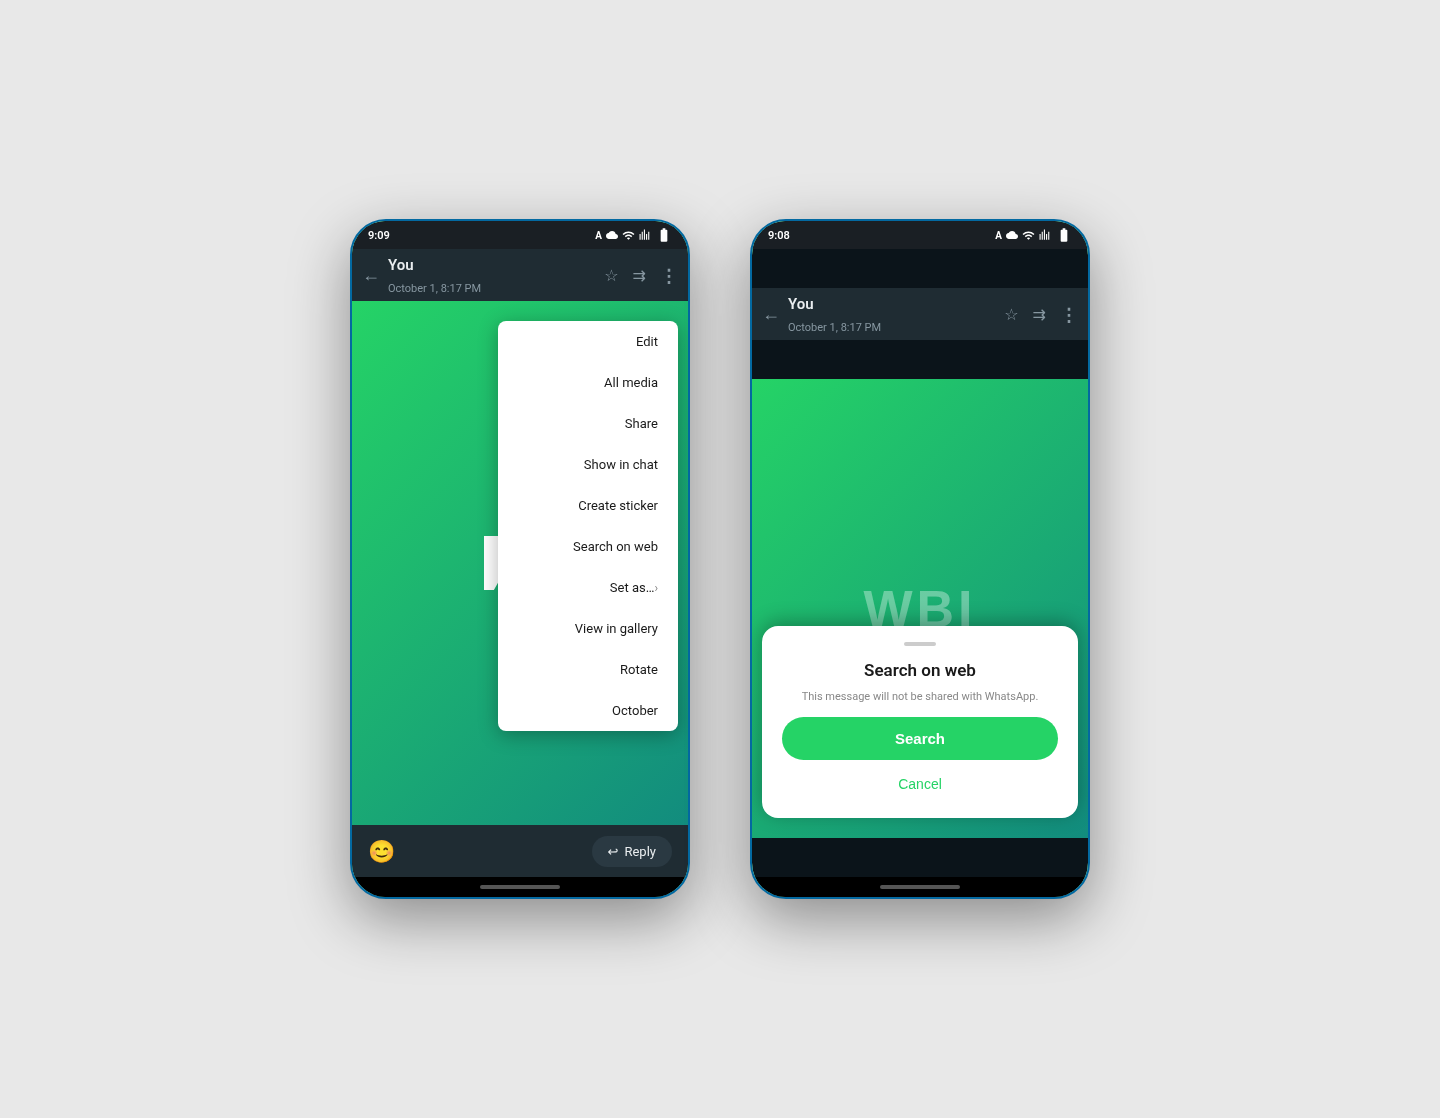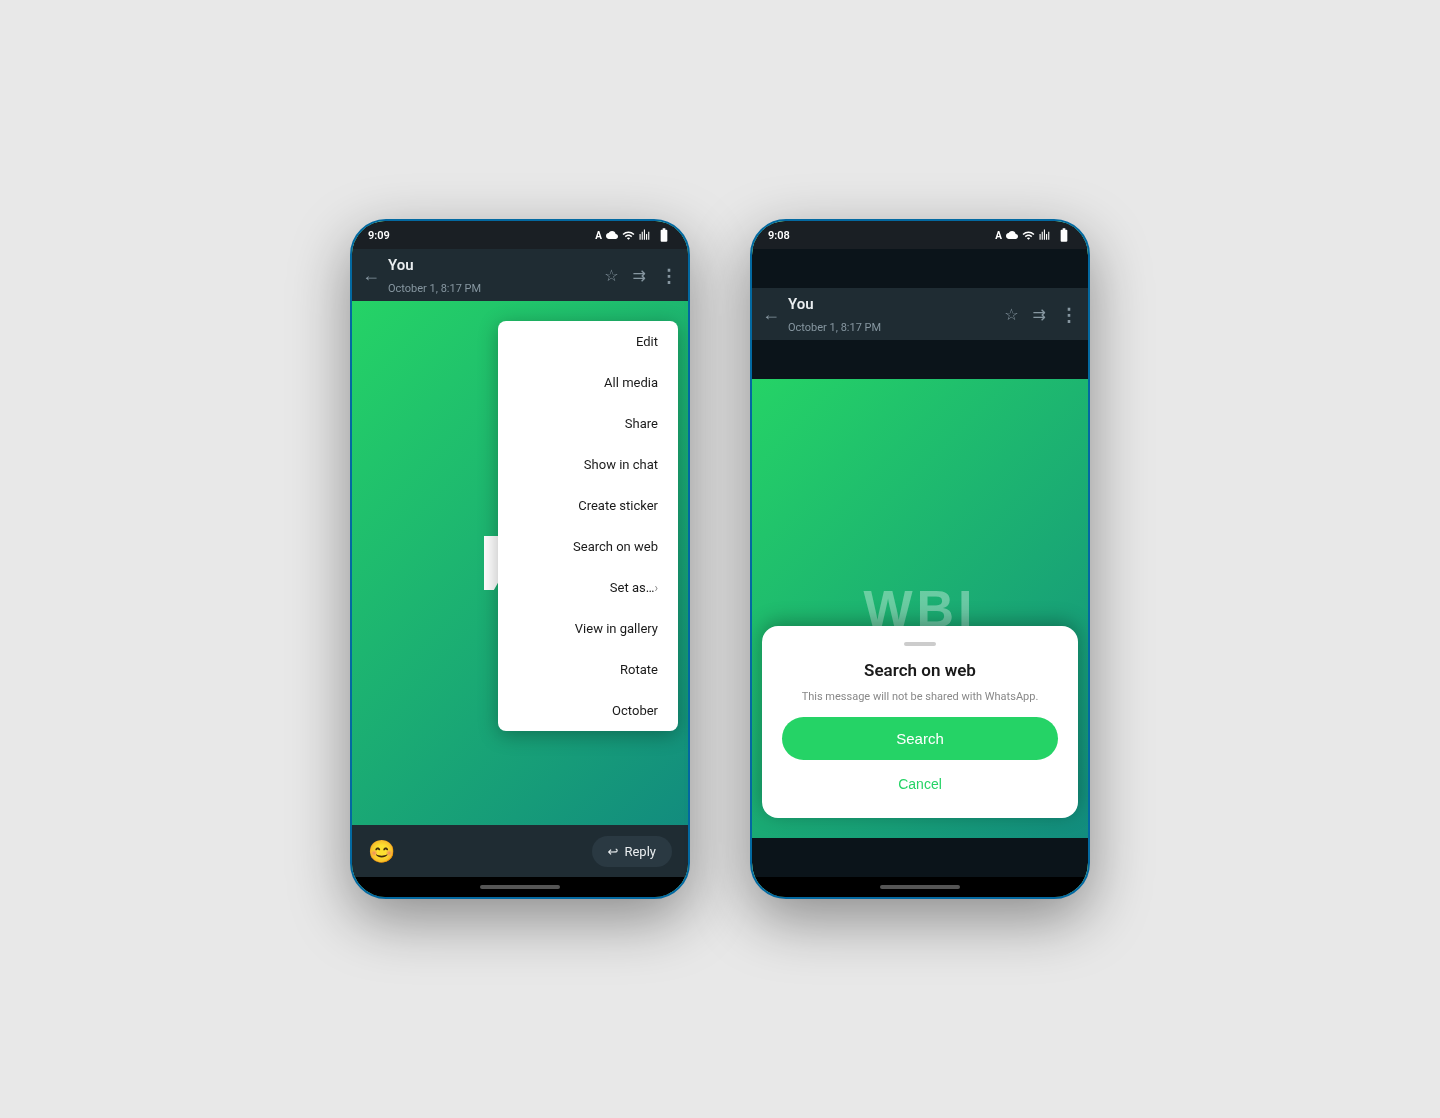--- a/index.html
+++ b/index.html
@@ -280,21 +280,21 @@
     }
 
     .search-btn {
       width: 100%;
       background: #25d366;
       border: none;
       border-radius: 24px;
       padding: 13px;
       color: #fff;
       font-size: 15px;
-      font-weight: 400;
+      font-weight: 700;
       cursor: pointer;
       margin-bottom: 10px;
     }
 
     .cancel-btn {
       width: 100%;
       background: transparent;
       border: none;
       color: #25d366;
       font-size: 14px;

